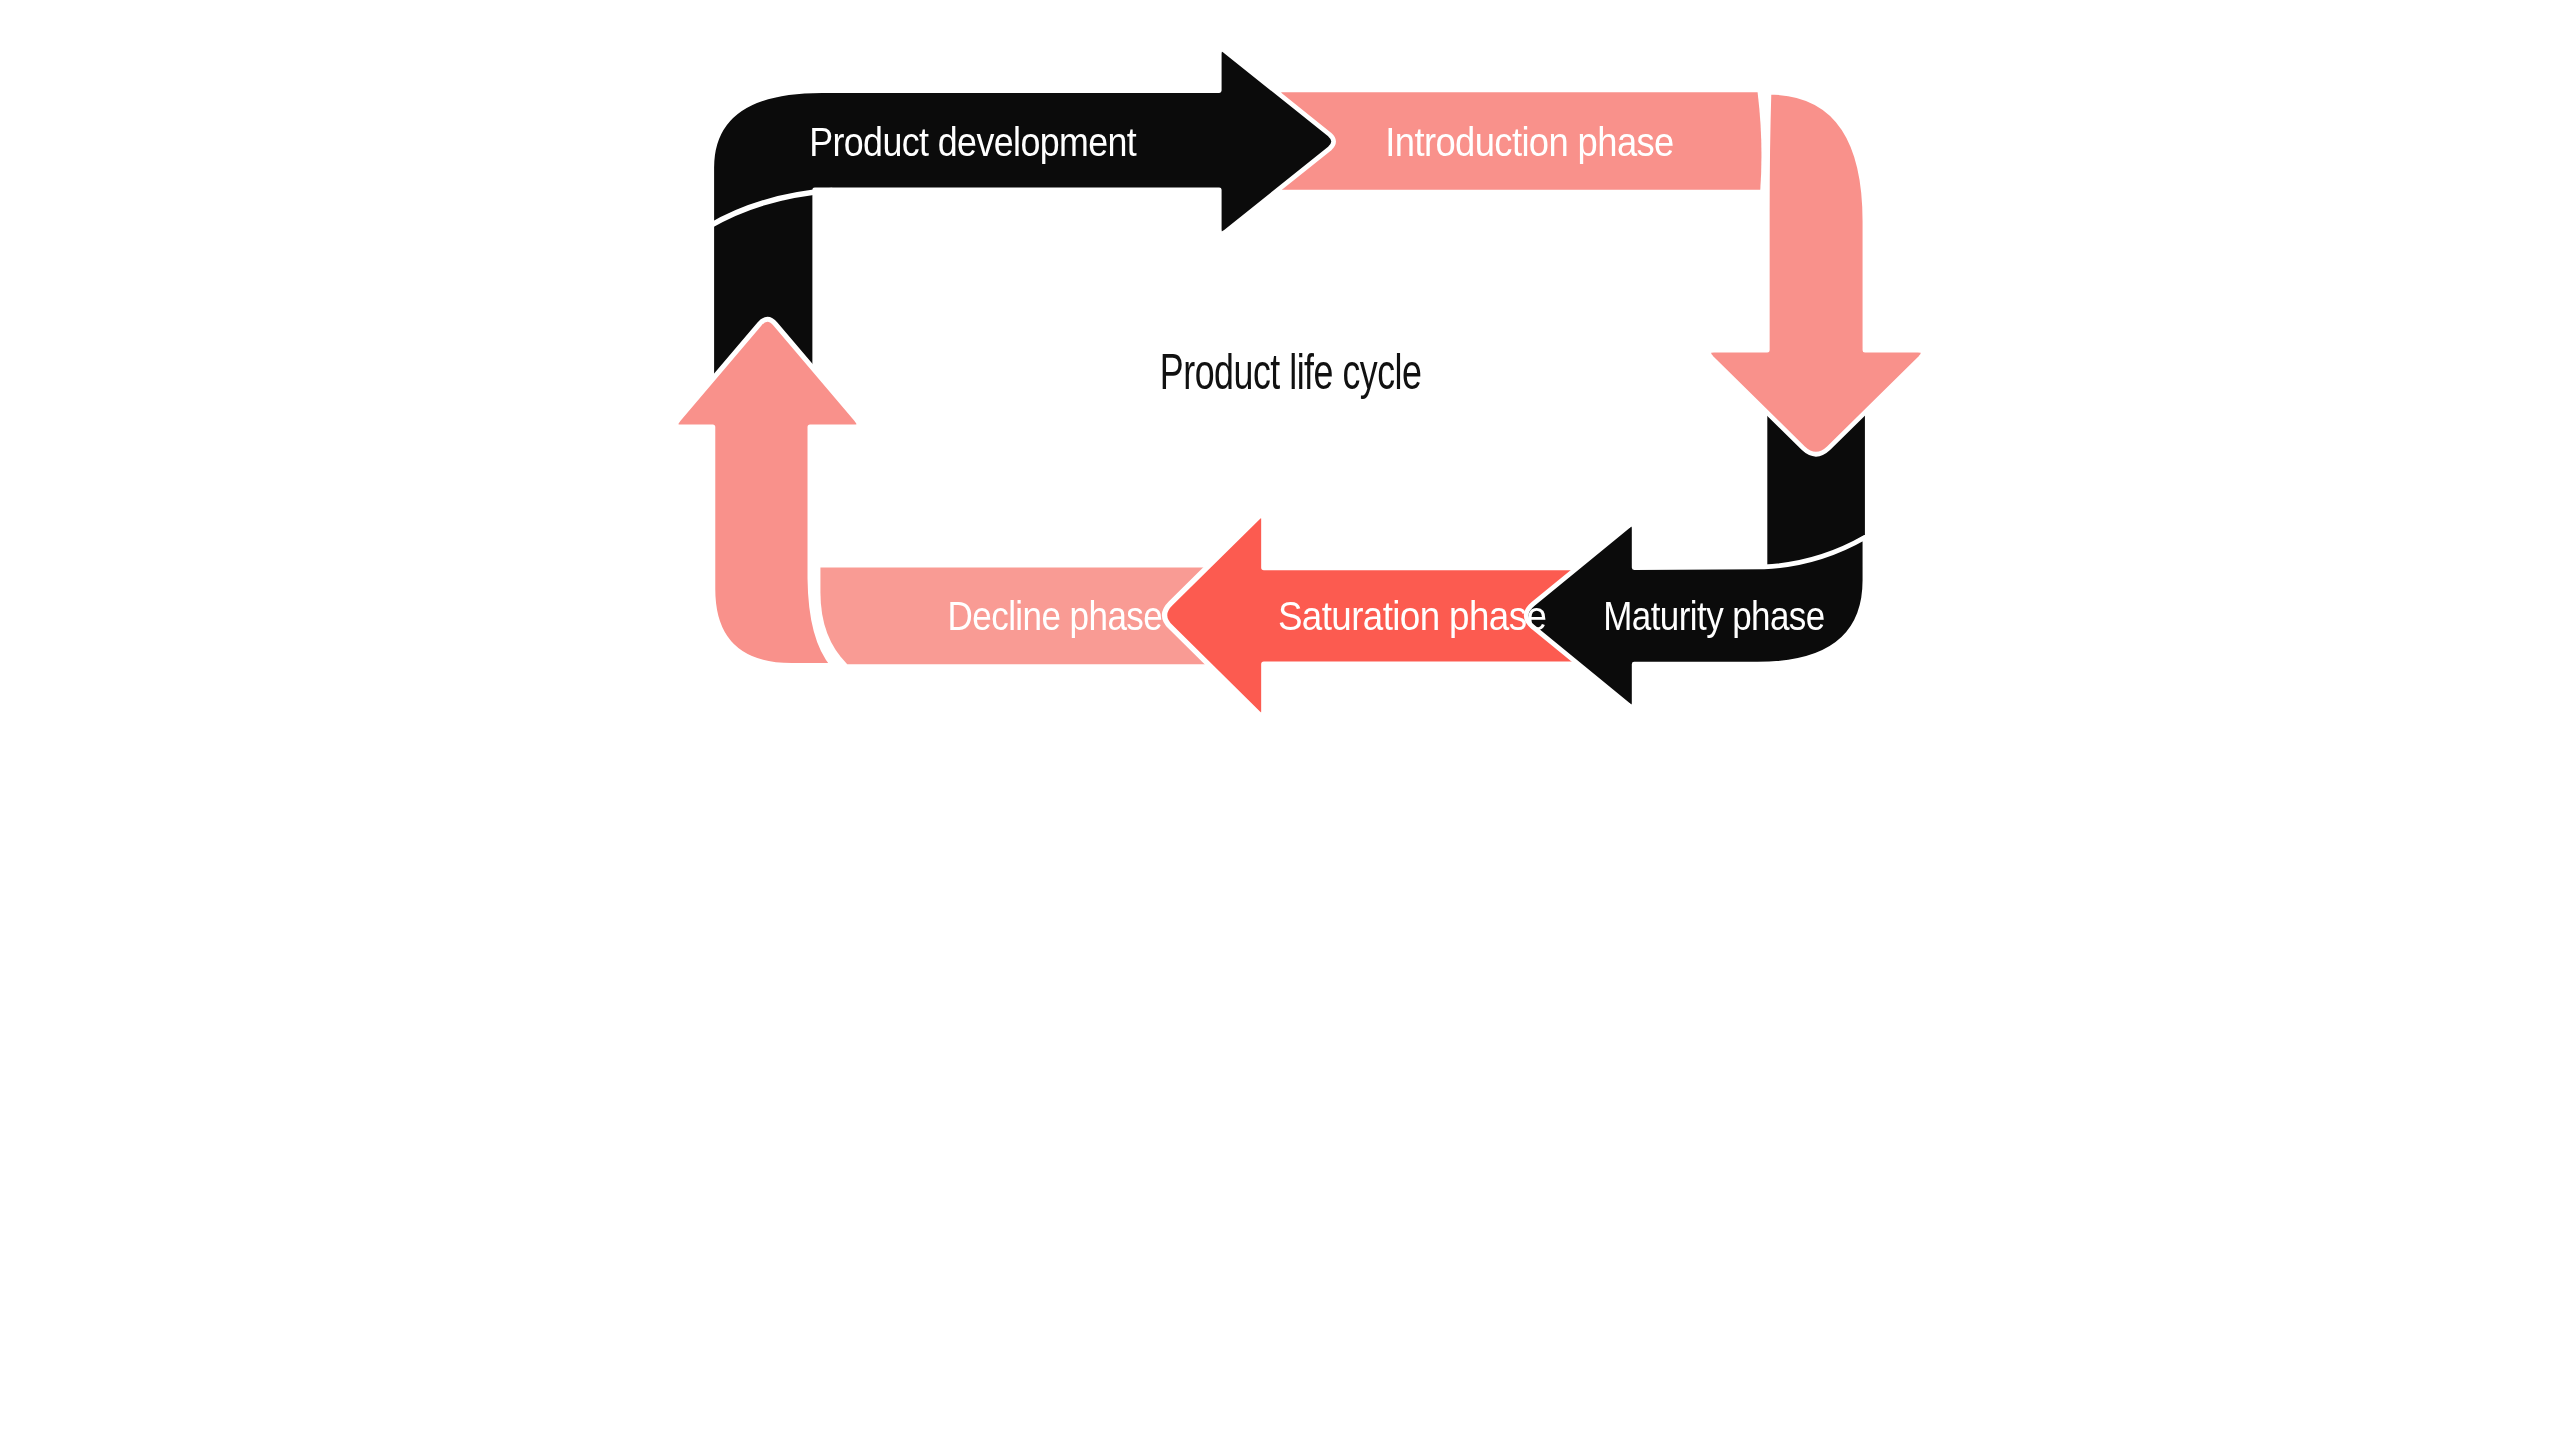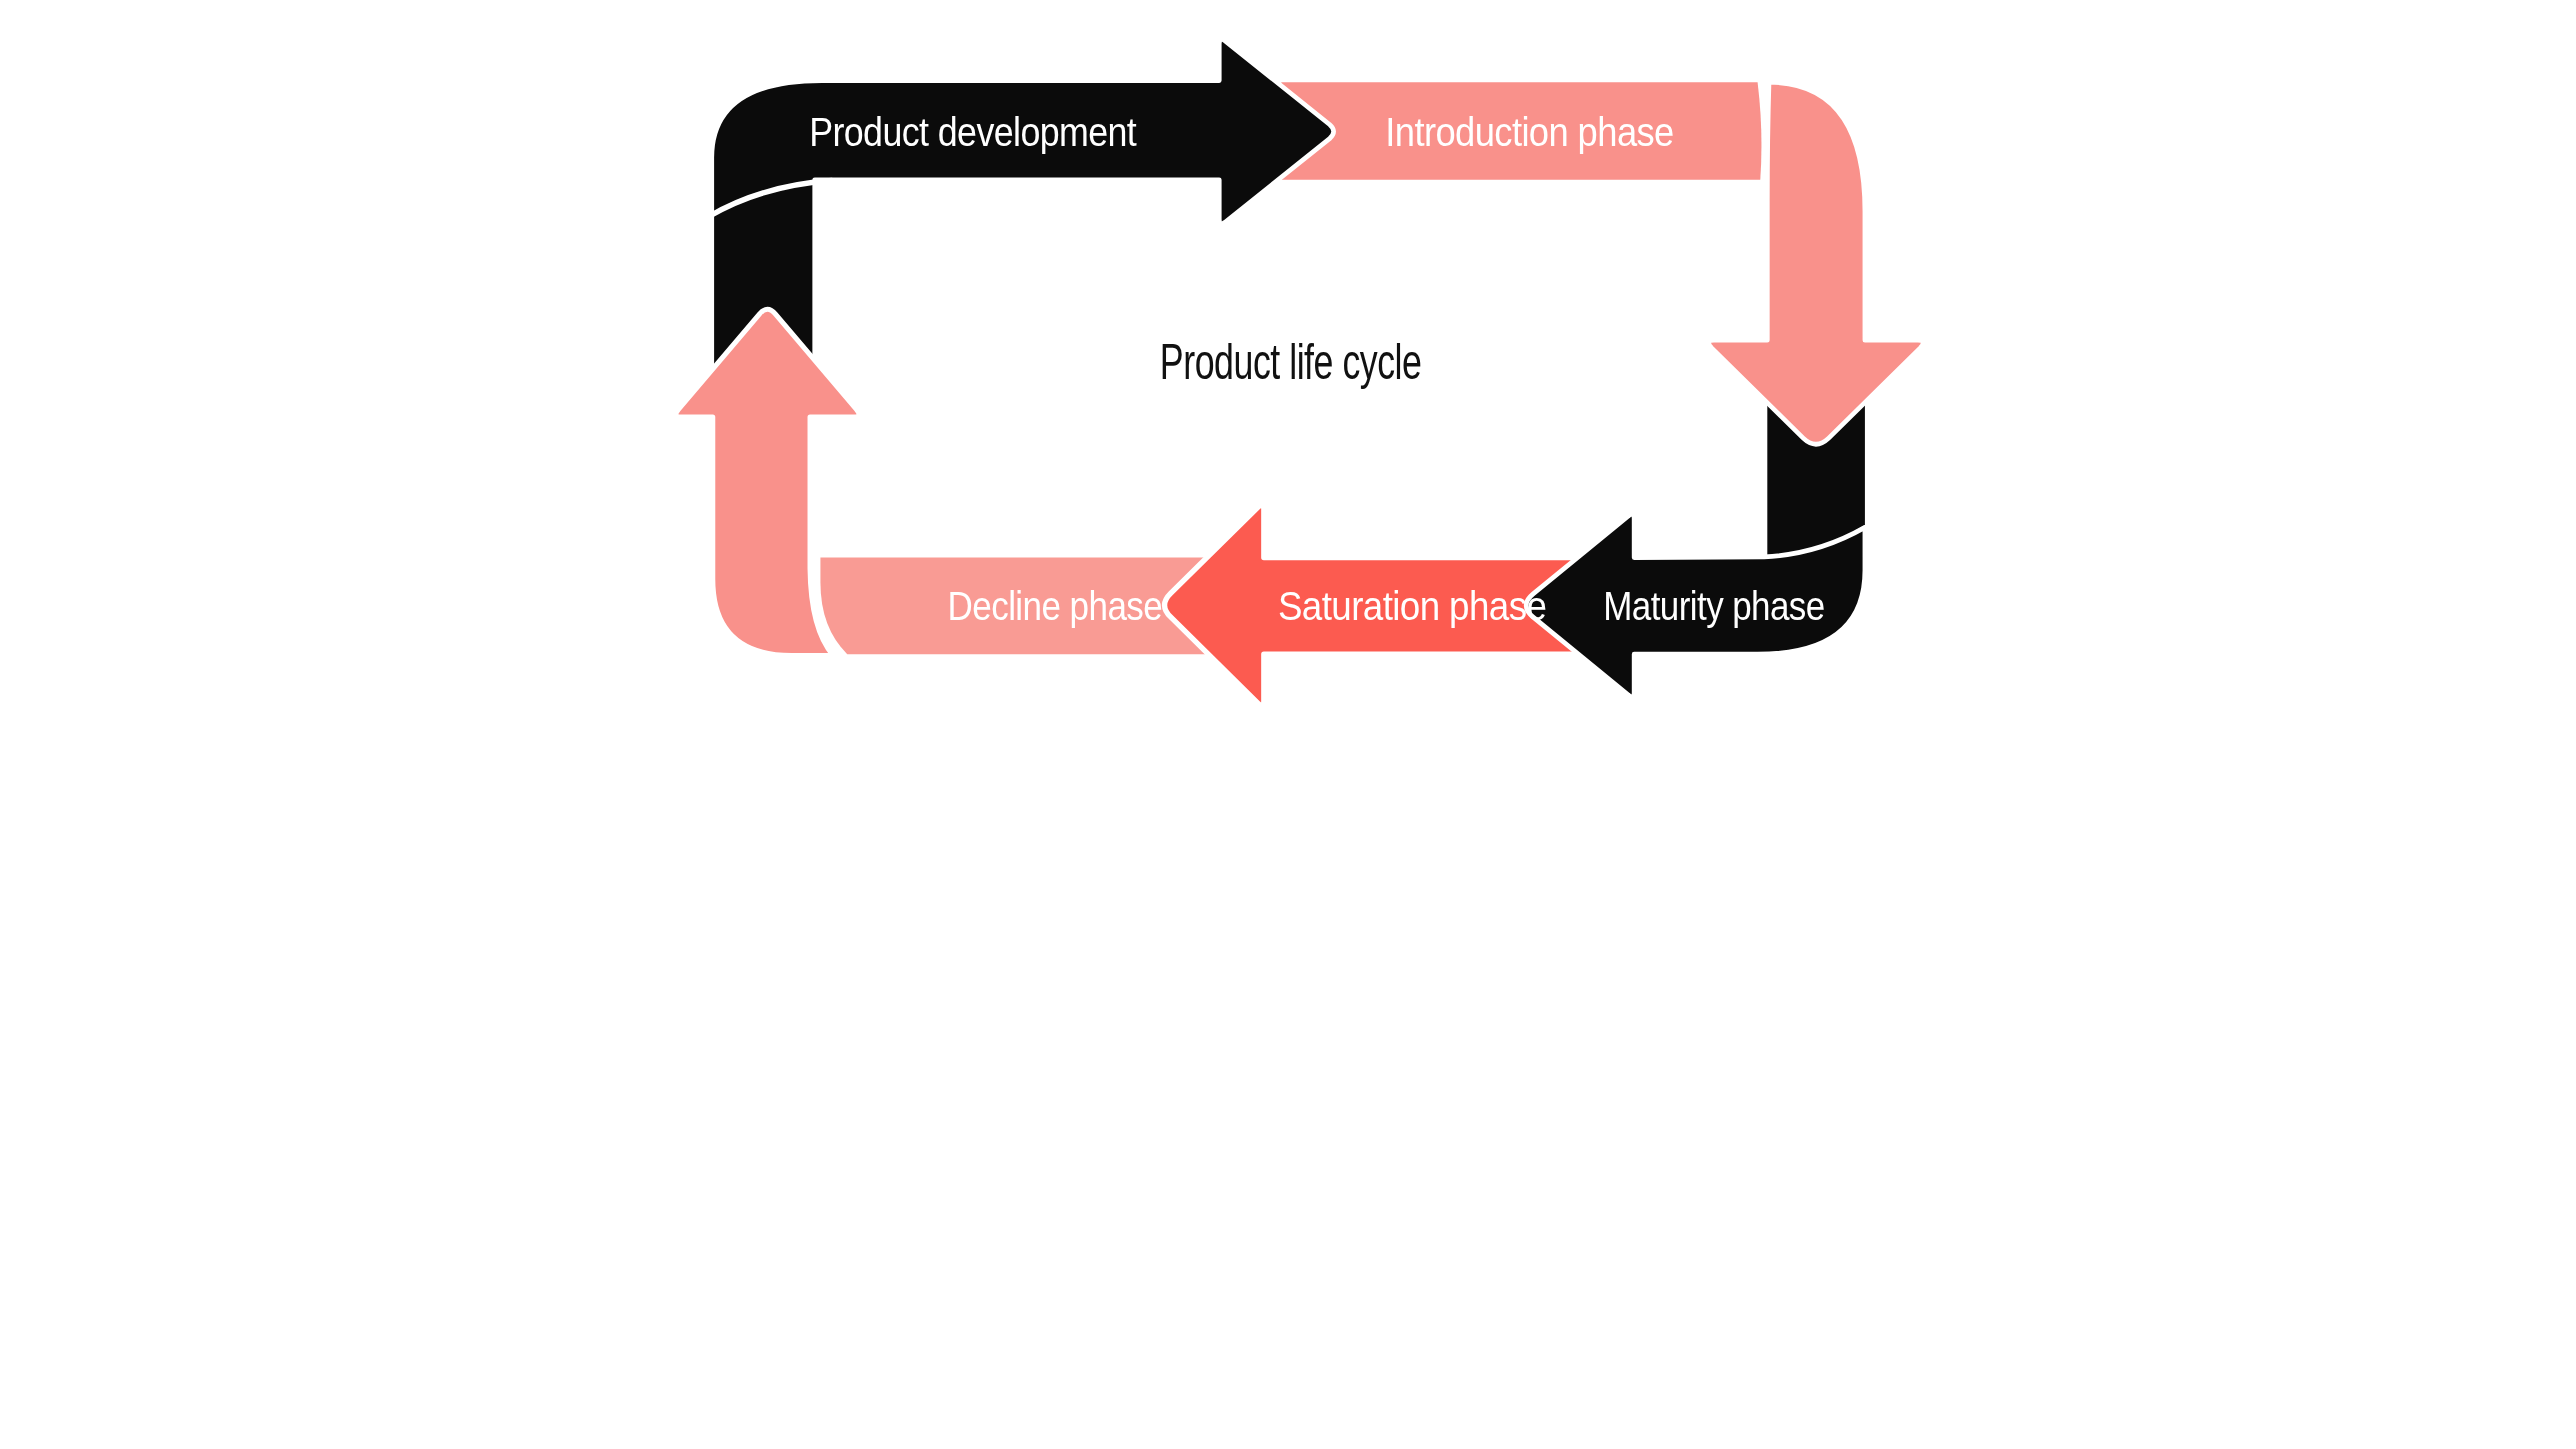--- a/index.html
+++ b/index.html
@@ -4,21 +4,21 @@
 <style>
   html, body {
     margin: 0;
     padding: 0;
     background: #ffffff;
     font-family: "Liberation Sans", sans-serif;
   }
   .stage {
     width: 1288px;
     height: 725px;
-    margin: 0 auto;
+    margin: 10px auto;
     background: #ffffff;
     overflow: hidden;
   }
   svg { display: block; }
   text.phase-label {
     font-family: "Liberation Sans", sans-serif;
     font-size: 122px;
     letter-spacing: -2px;
   }
   text.diagram-title {

